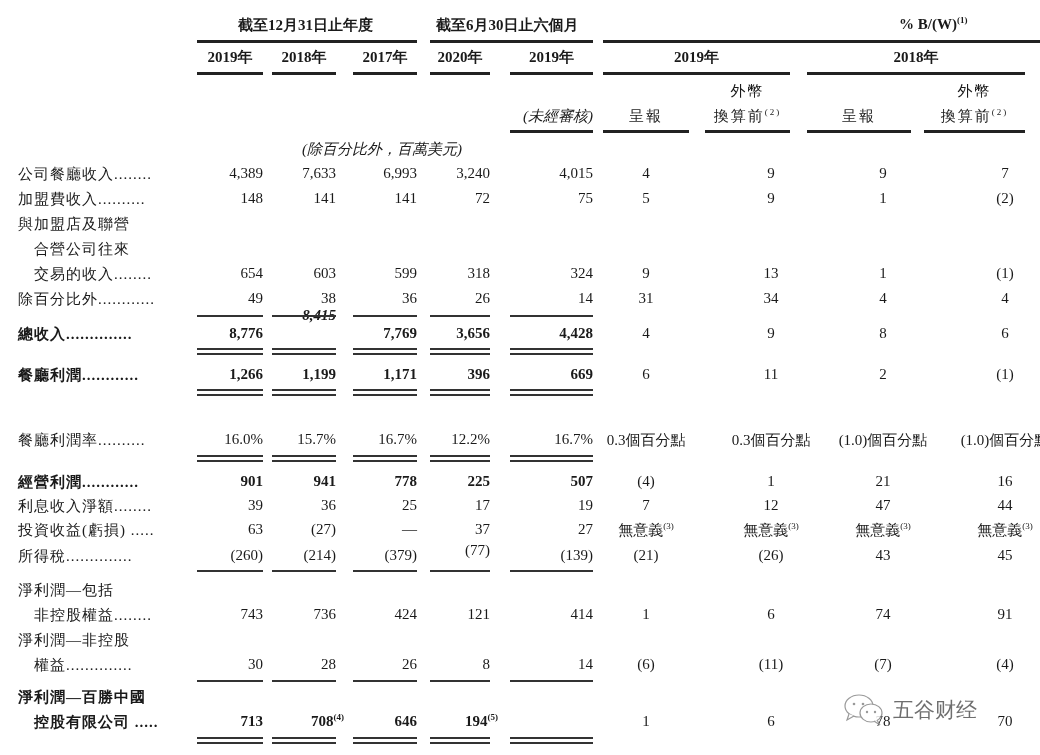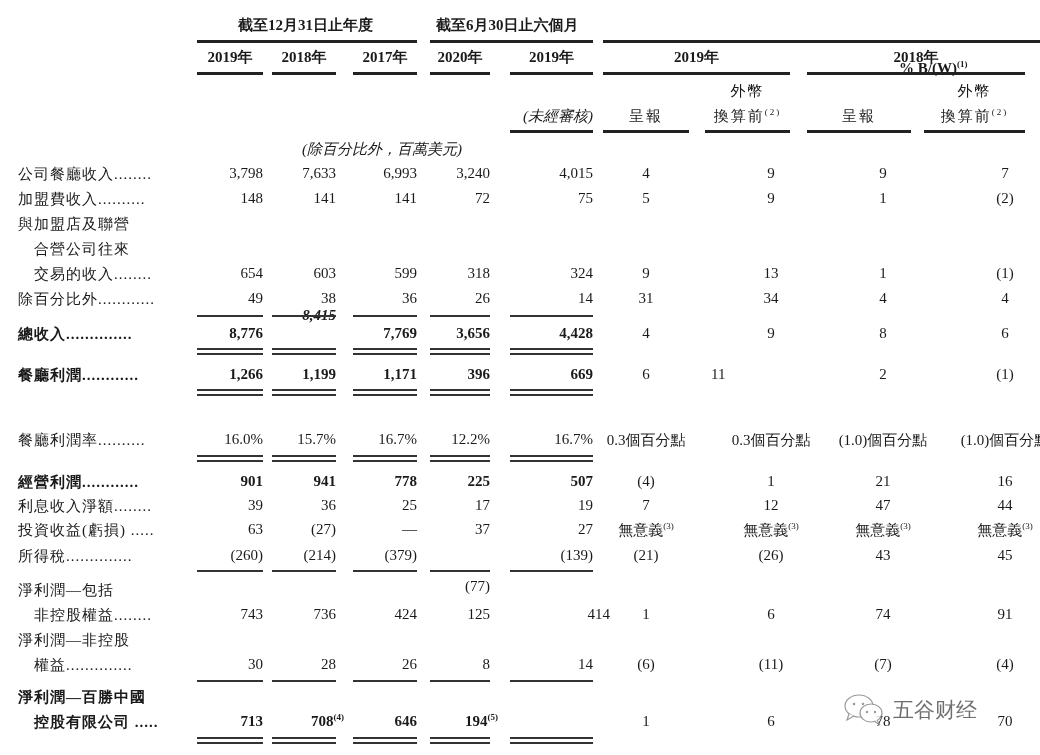--- a/index.html
+++ b/index.html
@@ -18,21 +18,21 @@
   .italic { font-style:italic; }
   .wm { position:absolute; left:843px; top:693px; display:flex; align-items:center; gap:6px;
         color:#555; font-family:"DejaVu Sans",sans-serif; font-size:21px; opacity:0.85; }
   .wm svg { display:block; }
 </style>
 </head>
 <body>
 
 <div class="abs hdr" style="left:238px;top:16px;">截至12月31日止年度</div>
 <div class="abs hdr" style="left:436px;top:16px;">截至6月30日止六個月</div>
-<div class="abs hdr" style="left:899px;top:16px;margin-top:44px;">
+<div class="abs hdr" style="left:899px;top:16px;">
   <span>% B/(W)</span><sup>(1)</sup>
 </div>
 
 <div class="rule thick" style="left:197px;top:40px;width:220px;"></div>
 <div class="rule thick" style="left:430px;top:40px;width:163px;"></div>
 <div class="rule thick" style="left:603px;top:40px;width:437px;"></div>
 
 <div class="abs hdr ctr" style="left:197px;top:48px;width:66px;">2019年</div>
 <div class="abs hdr ctr" style="left:272px;top:48px;width:64px;">2018年</div>
 <div class="abs hdr ctr" style="left:353px;top:48px;width:64px;">2017年</div>
@@ -65,21 +65,21 @@
 <div class="rule thick" style="left:510px;top:130px;width:83px;"></div>
 <div class="rule thick" style="left:603px;top:130px;width:86px;"></div>
 <div class="rule thick" style="left:705px;top:130px;width:85px;"></div>
 <div class="rule thick" style="left:807px;top:130px;width:104px;"></div>
 <div class="rule thick" style="left:924px;top:130px;width:101px;"></div>
 
 <div class="abs italic" style="left:302px;top:140px;font-size:15px;">(除百分比外，百萬美元)</div>
 
 <div id="rows">
     <div class="abs lbl" style="left: 18px; top: 165px; text-align: right;">公司餐廳收入........</div>
-    <div class="abs cell" style="left: 197px; width: 66px; top: 165px;"><span>3,798</span></div>
+    <div class="abs cell" style="left: 197px; width: 66px; top: 165px;"><span>4,389</span></div>
     <div class="abs cell" style="left: 272px; width: 64px; top: 165px;"><span>7,633</span></div>
     <div class="abs cell" style="left: 353px; width: 64px; top: 165px;"><span>6,993</span></div>
     <div class="abs cell" style="left: 430px; width: 60px; top: 165px;"><span>3,240</span></div>
     <div class="abs cell" style="left: 510px; width: 83px; top: 165px;"><span>4,015</span></div>
     <div class="abs cell" style="text-align: center; left: 586px; width: 120px; top: 165px;"><span>4</span></div>
     <div class="abs cell" style="text-align: center; left: 711px; width: 120px; top: 165px;"><span>9</span></div>
     <div class="abs cell" style="text-align: center; left: 823px; width: 120px; top: 165px;"><span>9</span></div>
     <div class="abs cell" style="text-align: center; left: 945px; width: 120px; top: 165px;"><span>7</span></div>
     <div class="abs lbl" style="left: 18px; top: 190px;">加盟費收入..........</div>
     <div class="abs cell" style="left: 197px; width: 66px; top: 190px;"><span>148</span></div>
@@ -123,21 +123,21 @@
     <div class="abs cell" style="text-align: center; left: 711px; width: 120px; top: 325px;"><span>9</span></div>
     <div class="abs cell" style="text-align: center; left: 823px; width: 120px; top: 325px;"><span>8</span></div>
     <div class="abs cell" style="text-align: center; left: 945px; width: 120px; top: 325px;"><span>6</span></div>
     <div class="abs lbl bold" style="left: 18px; top: 366px;">餐廳利潤............</div>
     <div class="abs cell bold" style="left: 197px; width: 66px; top: 366px;"><span>1,266</span></div>
     <div class="abs cell bold" style="left: 272px; width: 64px; top: 366px;"><span>1,199</span></div>
     <div class="abs cell bold" style="left: 353px; width: 64px; top: 366px;"><span>1,171</span></div>
     <div class="abs cell bold" style="left: 430px; width: 60px; top: 366px;"><span>396</span></div>
     <div class="abs cell bold" style="left: 510px; width: 83px; top: 366px;"><span>669</span></div>
     <div class="abs cell" style="text-align: center; left: 586px; width: 120px; top: 366px;"><span>6</span></div>
-    <div class="abs cell" style="text-align: left; left: 711px; width: 120px; top: 366px;"><span>11</span></div>
+    <div class="abs cell" style="text-align: center; left: 711px; width: 120px; top: 366px;"><span>11</span></div>
     <div class="abs cell" style="text-align: center; left: 823px; width: 120px; top: 366px;"><span>2</span></div>
     <div class="abs cell" style="text-align: center; left: 945px; width: 120px; top: 366px;"><span>(1)</span></div>
     <div class="abs lbl" style="left: 18px; top: 431px;">餐廳利潤率..........</div>
     <div class="abs cell" style="left: 197px; width: 66px; top: 431px;"><span>16.0%</span></div>
     <div class="abs cell" style="left: 272px; width: 64px; top: 431px;"><span>15.7%</span></div>
     <div class="abs cell" style="left: 353px; width: 64px; top: 431px;"><span>16.7%</span></div>
     <div class="abs cell" style="left: 430px; width: 60px; top: 431px;"><span>12.2%</span></div>
     <div class="abs cell" style="left: 510px; width: 83px; top: 431px;"><span>16.7%</span></div>
     <div class="abs cell" style="text-align: center; left: 586px; width: 120px; top: 431px;"><span>0.3個百分點</span></div>
     <div class="abs cell" style="text-align: center; left: 711px; width: 120px; top: 431px;"><span>0.3個百分點</span></div>
@@ -170,33 +170,33 @@
     <div class="abs cell" style="left: 430px; width: 60px; top: 521px;"><span>37</span></div>
     <div class="abs cell" style="left: 510px; width: 83px; top: 521px;"><span>27</span></div>
     <div class="abs cell" style="text-align: center; left: 586px; width: 120px; top: 521px;"><span>無意義</span><sup>(3)</sup></div>
     <div class="abs cell" style="text-align: center; left: 711px; width: 120px; top: 521px;"><span>無意義</span><sup>(3)</sup></div>
     <div class="abs cell" style="text-align: center; left: 823px; width: 120px; top: 521px;"><span>無意義</span><sup>(3)</sup></div>
     <div class="abs cell" style="text-align: center; left: 945px; width: 120px; top: 521px;"><span>無意義</span><sup>(3)</sup></div>
     <div class="abs lbl" style="left: 18px; top: 547px;">所得稅..............</div>
     <div class="abs cell" style="left: 197px; width: 66px; top: 547px;"><span>(260)</span></div>
     <div class="abs cell" style="left: 272px; width: 64px; top: 547px;"><span>(214)</span></div>
     <div class="abs cell" style="left: 353px; width: 64px; top: 547px;"><span>(379)</span></div>
-    <div class="abs cell" style="left: 430px; width: 60px; top: 578px; text-align: right;"><span>(77)</span></div>
+    <div class="abs cell" style="left: 430px; width: 60px; top: 542px; text-align: right;"><span>(77)</span></div>
     <div class="abs cell" style="left: 510px; width: 83px; top: 547px;"><span>(139)</span></div>
     <div class="abs cell" style="text-align: center; left: 586px; width: 120px; top: 547px;"><span>(21)</span></div>
     <div class="abs cell" style="text-align: center; left: 711px; width: 120px; top: 547px;"><span>(26)</span></div>
     <div class="abs cell" style="text-align: center; left: 823px; width: 120px; top: 547px;"><span>43</span></div>
     <div class="abs cell" style="text-align: center; left: 945px; width: 120px; top: 547px;"><span>45</span></div>
     <div class="abs lbl" style="left: 18px; top: 581px;">淨利潤—包括</div>
     <div class="abs lbl" style="left: 34px; top: 606px;">非控股權益........</div>
     <div class="abs cell" style="left: 197px; width: 66px; top: 606px;"><span>743</span></div>
     <div class="abs cell" style="left: 272px; width: 64px; top: 606px;"><span>736</span></div>
     <div class="abs cell" style="left: 353px; width: 64px; top: 606px;"><span>424</span></div>
-    <div class="abs cell" style="left: 430px; width: 60px; top: 606px;"><span>125</span></div>
-    <div class="abs cell" style="left: 527px; width: 83px; top: 606px;"><span>414</span></div>
+    <div class="abs cell" style="left: 430px; width: 60px; top: 606px;"><span>121</span></div>
+    <div class="abs cell" style="left: 510px; width: 83px; top: 606px;"><span>414</span></div>
     <div class="abs cell" style="text-align: center; left: 586px; width: 120px; top: 606px;"><span>1</span></div>
     <div class="abs cell" style="text-align: center; left: 711px; width: 120px; top: 606px;"><span>6</span></div>
     <div class="abs cell" style="text-align: center; left: 823px; width: 120px; top: 606px;"><span>74</span></div>
     <div class="abs cell" style="text-align: center; left: 945px; width: 120px; top: 606px;"><span>91</span></div>
     <div class="abs lbl" style="left: 18px; top: 631px; text-align: right;">淨利潤—非控股</div>
     <div class="abs lbl" style="left: 34px; top: 656px;">權益..............</div>
     <div class="abs cell" style="left: 197px; width: 66px; top: 656px;"><span>30</span></div>
     <div class="abs cell" style="left: 272px; width: 64px; top: 656px;"><span>28</span></div>
     <div class="abs cell" style="left: 353px; width: 64px; top: 656px;"><span>26</span></div>
     <div class="abs cell" style="left: 430px; width: 60px; top: 656px;"><span>8</span></div>

